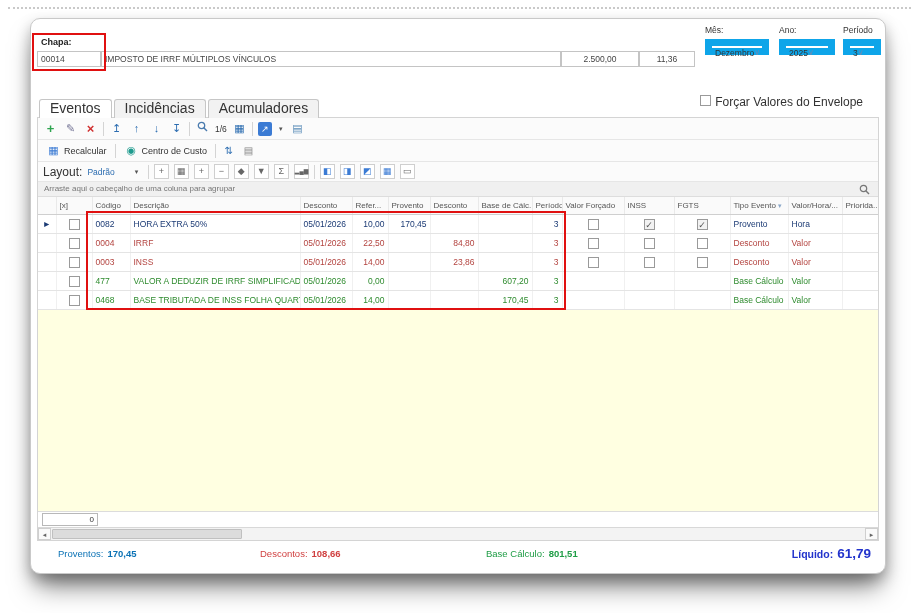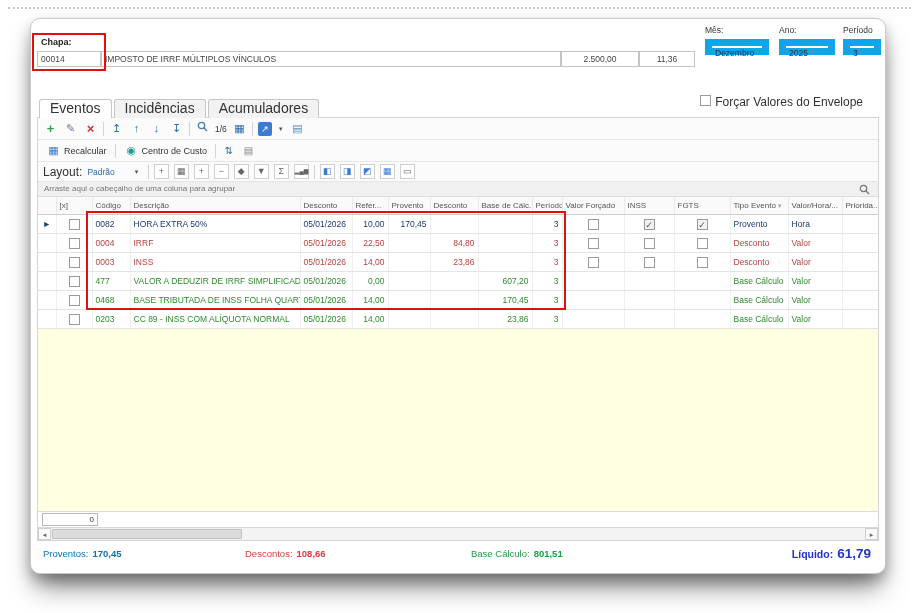--- a/index.html
+++ b/index.html
@@ -104,21 +104,21 @@
               text-align:right; line-height:12px; padding-right:3px; }
   .hscroll { height:13px; background:#F3F3F3; border-top:1px solid #D8D8D8; position:relative; }
   .harrow { position:absolute; top:0; width:13px; height:12px; border:1px solid #CFCFCF; background:#FAFAFA;
             font-size:7px; color:#666; text-align:center; line-height:11px; }
   .harrow.left { left:0; } .harrow.right { right:0; }
   .hthumb { position:absolute; left:14px; top:1px; width:190px; height:10px; background:#DCDCDC;
             border:1px solid #C0C0C0; border-radius:1px; }
 
   
   .footer { position:relative; height:26px; }
-  .f-item { position:absolute; top:0; line-height:25px; font-size:9.5px; }
+  .f-item { position:absolute; top:0; line-height:25px; font-size:9.5px;margin-left:15px; }
   .f-item .val { font-weight:bold; margin-left:4px; }
   .f-prov { left:6px; color:#0B72B5; }
   .f-desc { left:208px; color:#D04040; }
   .f-base { left:434px; color:#1F9D46; }
   .f-liq { right:8px; color:#2233CC; font-size:10.5px; font-weight:bold; }
   .f-liq .val { font-size:13.5px; }
 </style>
 </head>
 <body>
 
@@ -343,38 +343,20 @@
               <td class="col-desconto num"></td>
               <td class="col-base num">170,45</td>
               <td class="col-periodo num">3</td>
               <td class="col-valor_forcado"></td>
               <td class="col-inss"></td>
               <td class="col-fgts"></td>
               <td class="col-tipo_evento">Base Cálculo</td>
               <td class="col-valor_hora">Valor</td>
               <td class="col-prioridade"></td>
             </tr>
-            <tr class="k-base">
-              <td class="col-expand cell-expand"></td>
-              <td class="col-check"><span class="cb"></span></td>
-              <td class="col-codigo">0203</td>
-              <td class="col-descricao">CC 89 - INSS COM ALÍQUOTA NORMAL</td>
-              <td class="col-pagamento">05/01/2026</td>
-              <td class="col-refer num">14,00</td>
-              <td class="col-provento num"></td>
-              <td class="col-desconto num"></td>
-              <td class="col-base num">23,86</td>
-              <td class="col-periodo num">3</td>
-              <td class="col-valor_forcado"></td>
-              <td class="col-inss"></td>
-              <td class="col-fgts"></td>
-              <td class="col-tipo_evento">Base Cálculo</td>
-              <td class="col-valor_hora">Valor</td>
-              <td class="col-prioridade"></td>
-            </tr>
           </tbody>
         </table>
       <div class="annotation ann-rows"></div>
     </div>
 
     <div class="countrow">
       <div class="countbox">0</div>
     </div>
     <div class="hscroll">
       <span class="harrow left">◂</span>

